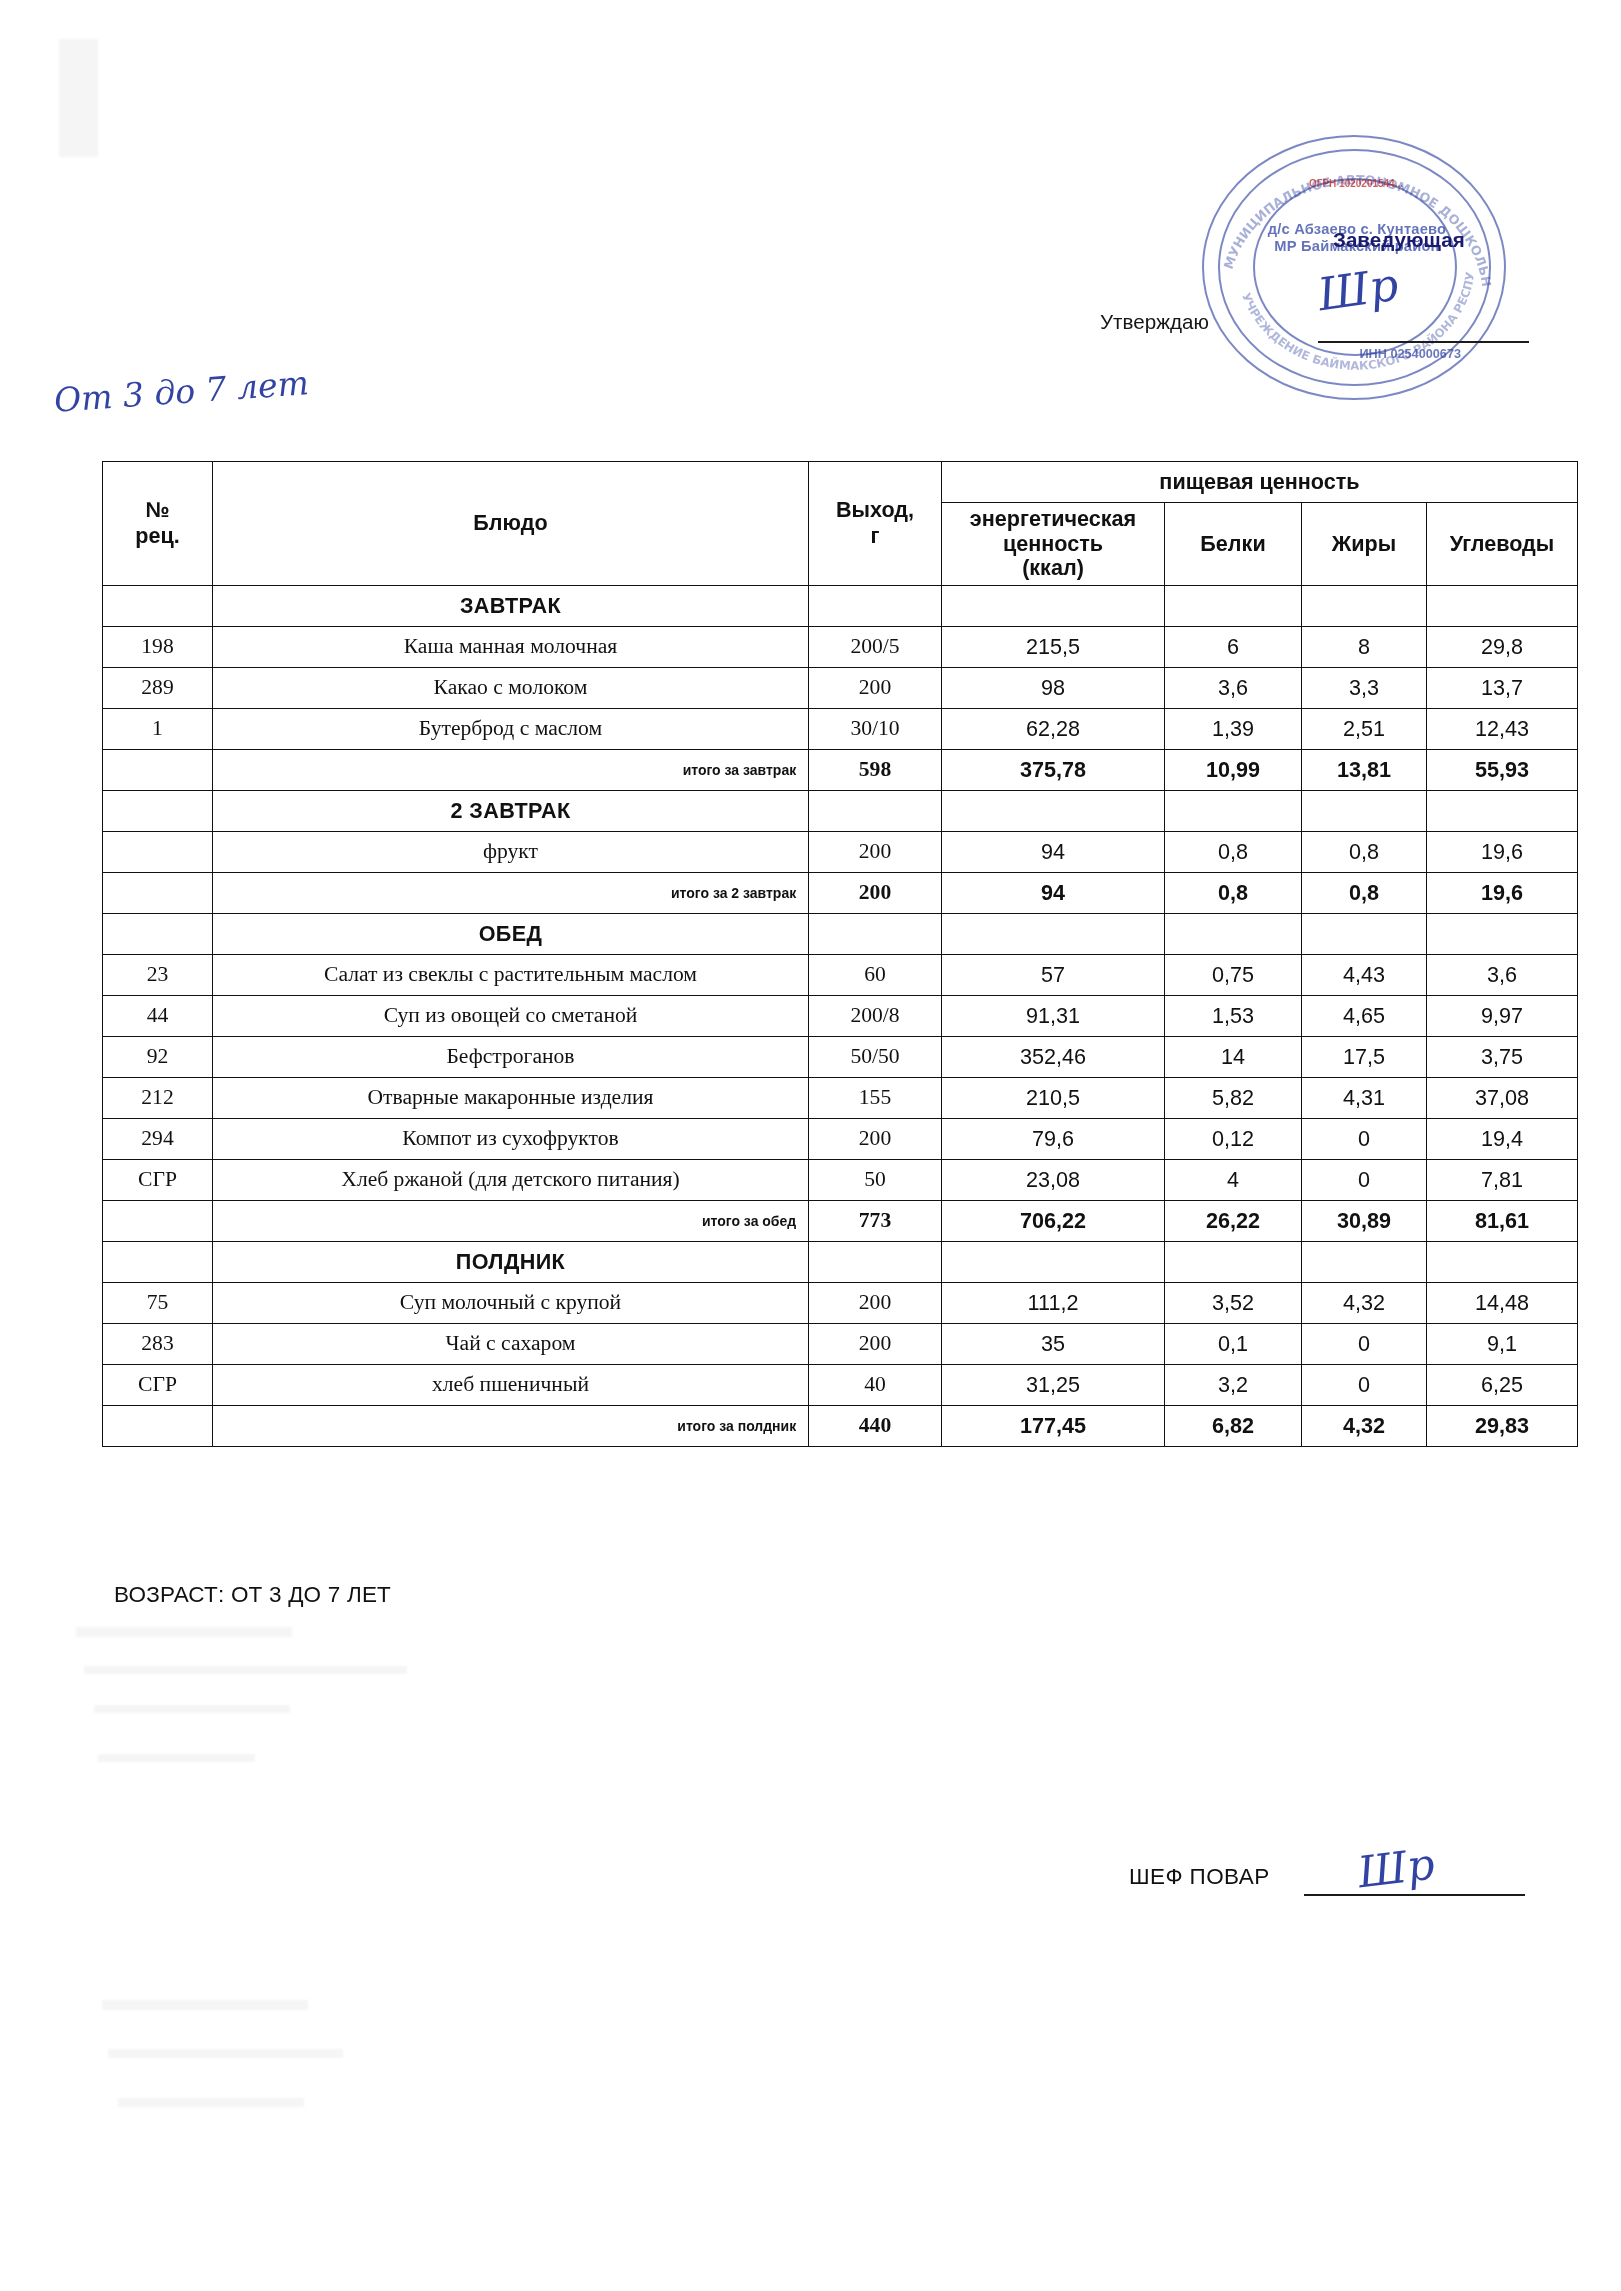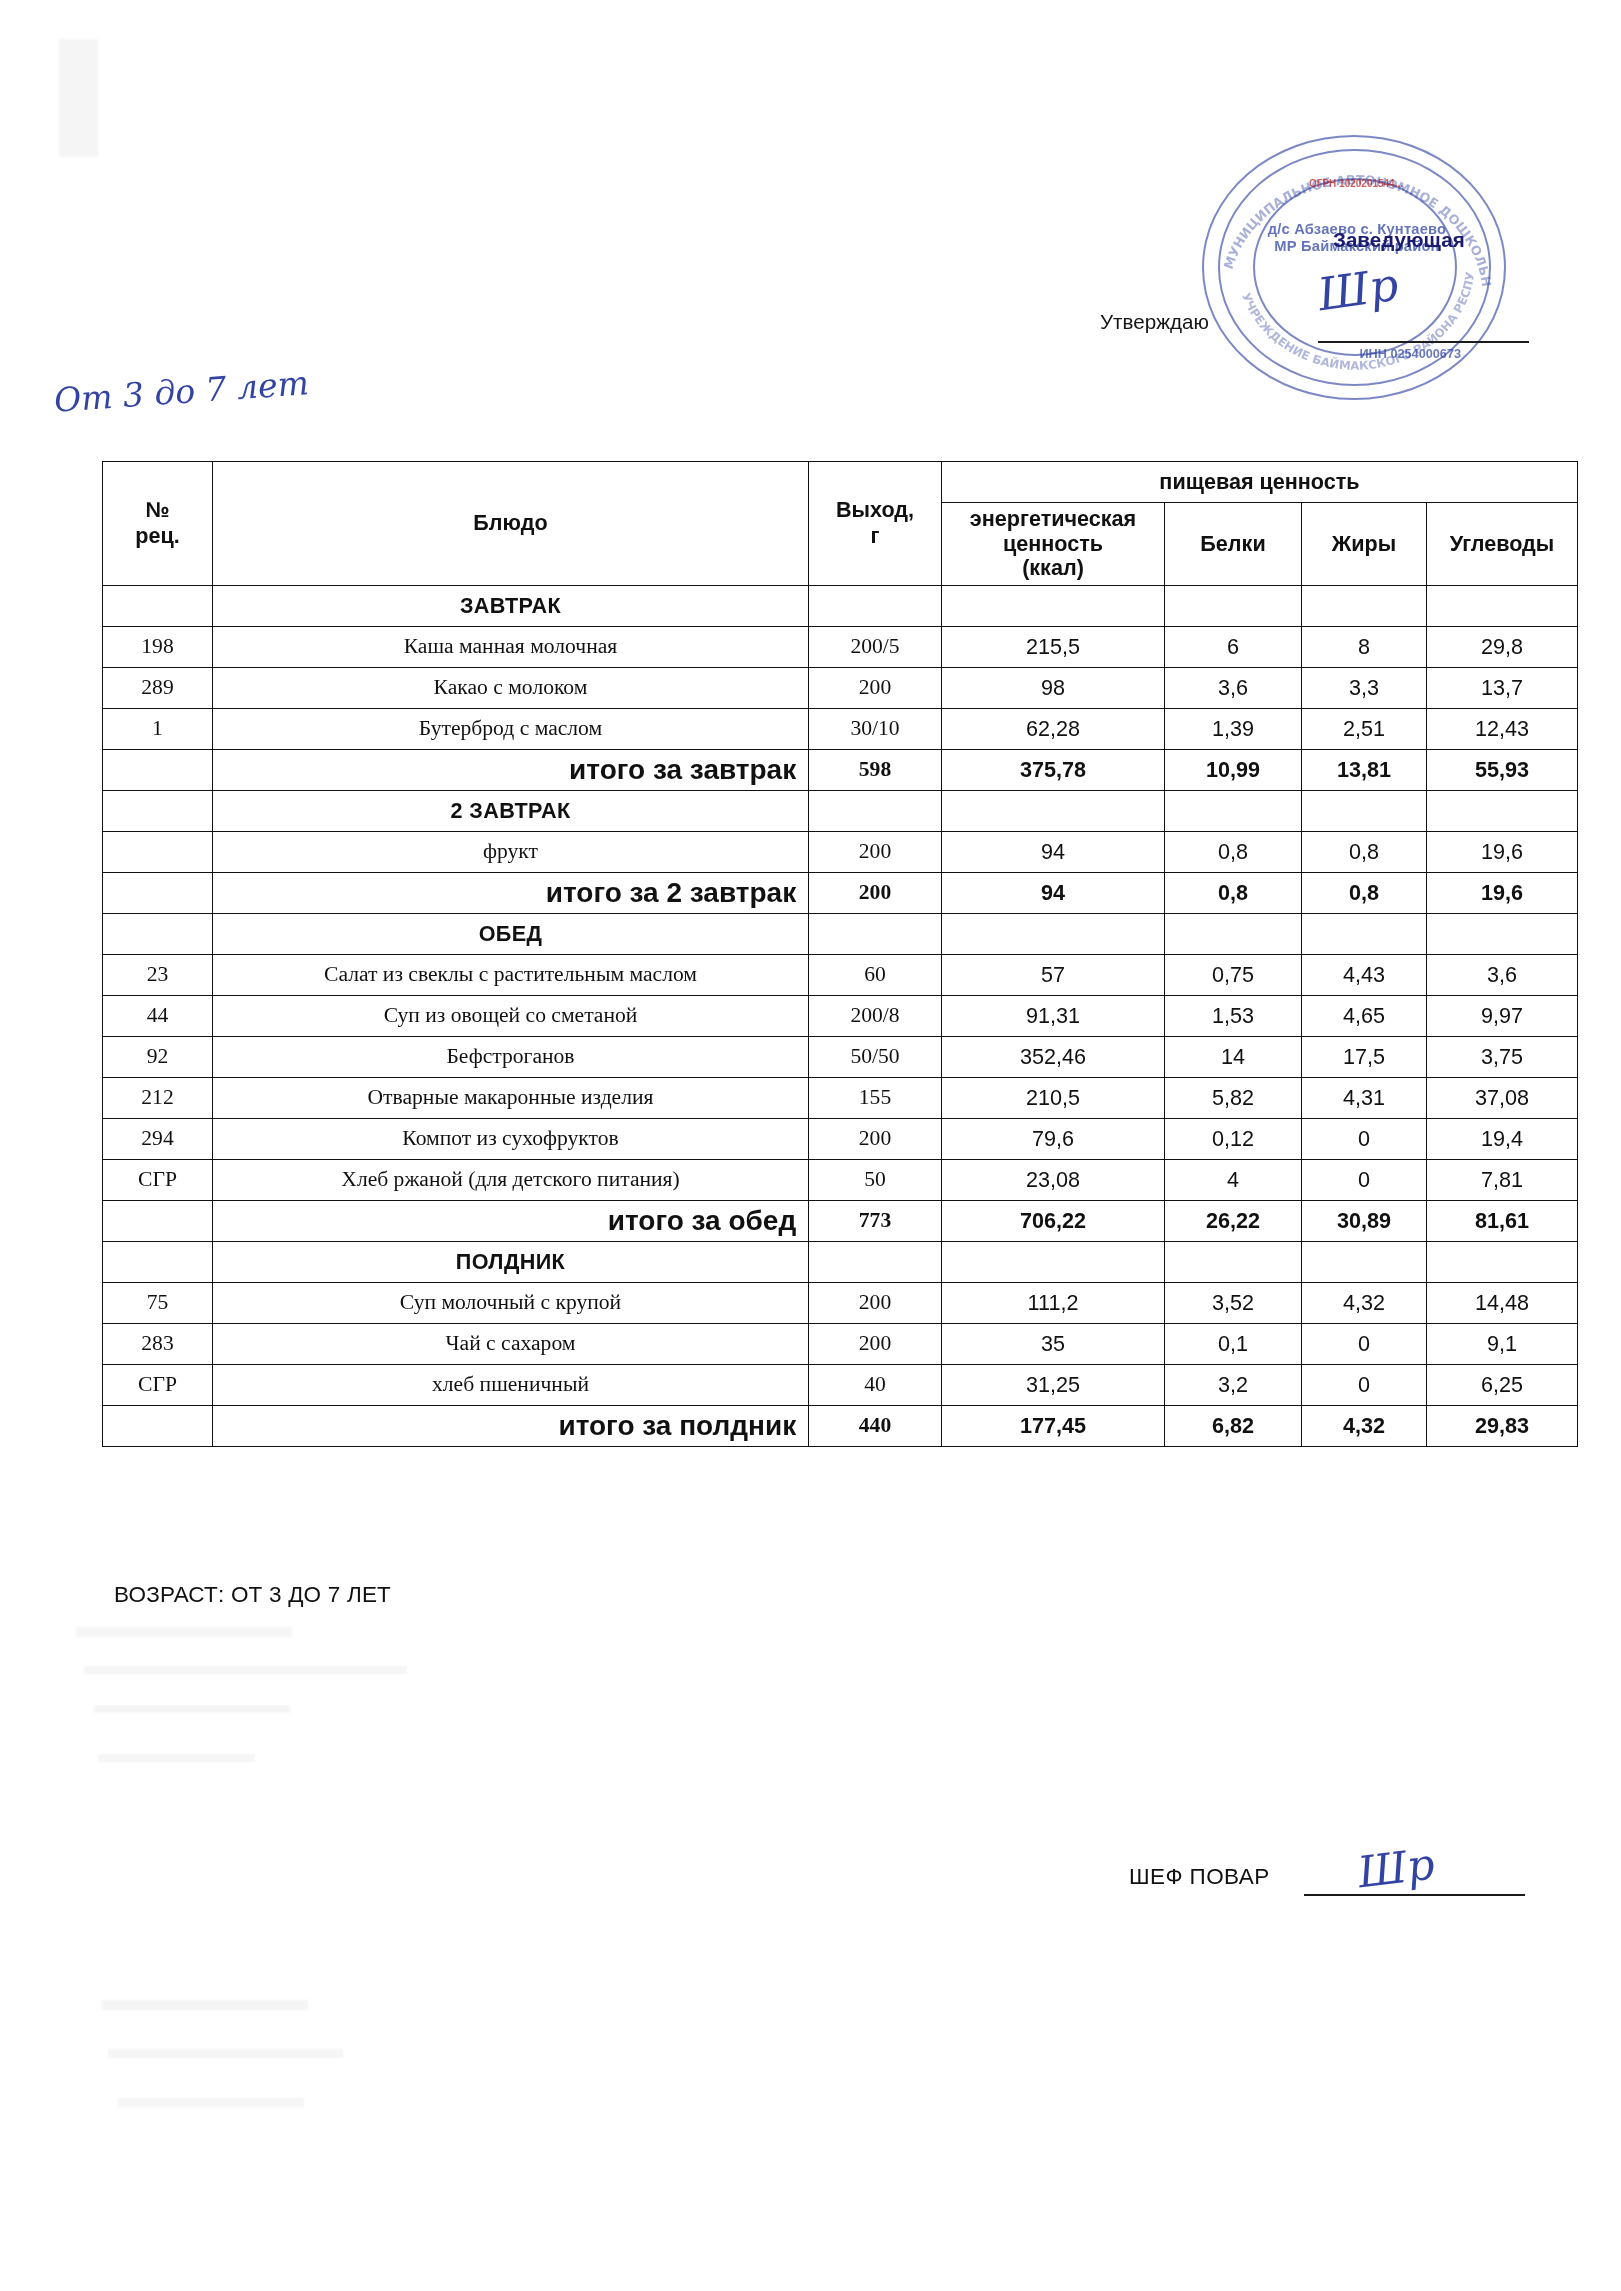--- a/index.html
+++ b/index.html
@@ -206,21 +206,21 @@
     font-family: Liberation Sans, sans-serif;
     font-size: 21.6px;
   }
   .total-row td {
     font-weight: bold;
   }
   .total-row td.dish {
     text-align: right;
     padding-right: 11.8px;
     font-family: "Liberation Sans", sans-serif;
-    font-size: 28px;
+    font-size: 14px;
   }
 
   .age-note {
     position: absolute;
     left: 114px;
     top: 1582px;
     font-size: 22.5px;
     font-weight: 500;
     letter-spacing: 0.2px;
   }

